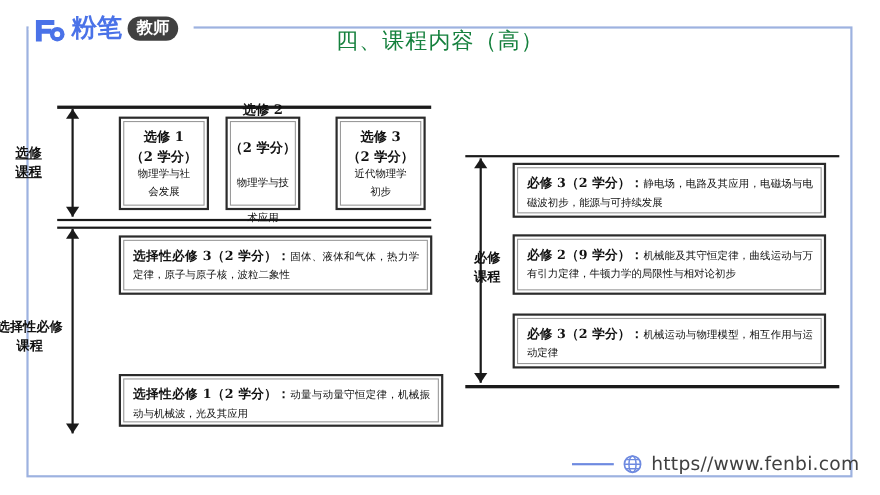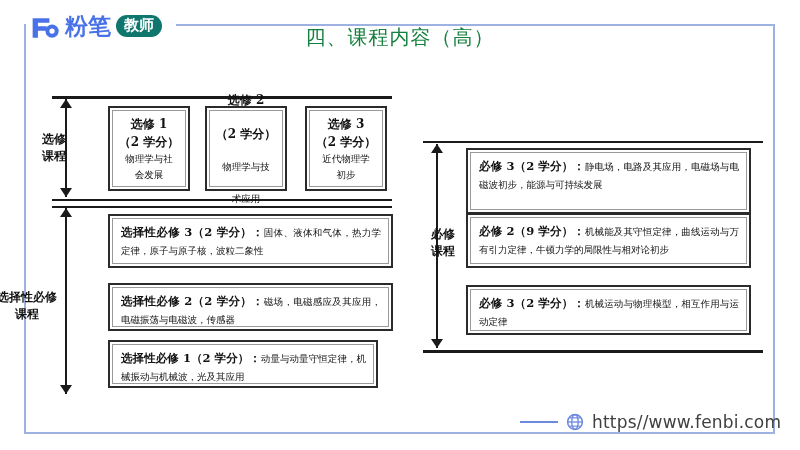--- a/index.html
+++ b/index.html
@@ -33,21 +33,21 @@
   .logo-mark{
     position:relative;width:30px;height:26px;
   }
   .logo-mark svg{display:block;}
   .logo-word{
     font-size:23px;font-weight:700;color:#4a72e8;
     letter-spacing:0px;line-height:1;
     font-family:"DejaVu Sans",sans-serif;
   }
   .logo-badge{
-    background:#0f766e;color:#ffffff;
+    background:#404040;color:#ffffff;
     font-size:15px;font-weight:700;
     border-radius:11px;
     padding:3px 8px 4px 8px;
     line-height:1;
     font-family:"DejaVu Sans",sans-serif;
   }
 
   
   .title{
     position:absolute;left:0;top:24px;width:800px;
@@ -159,83 +159,79 @@
     <div class="shaft"></div>
       <div class="head-up"></div>
       <div class="head-dn"></div>
   </div>
   <div class="arrow" style="left:60px;top:208px;height:186px;">
     <div class="shaft"></div>
       <div class="head-up"></div>
       <div class="head-dn"></div>
   </div>
 
-  <div class="grp-label" style="left:36px;top:131px;width:36px;">
+  <div class="grp-label" style="left:8px;top:131px;width:36px;text-decoration:underline;">
     <div>选修</div>
     <div>课程</div>
   </div>
   <div class="grp-label" style="left:-6px;top:289px;width:66px;">
     <div>选择性必修</div>
     <div>课程</div>
   </div>
 
   <div class="box box-top" style="left:108px;top:106px;width:82px;height:85px;">
     <div class="box-inner"></div>
     <div class="bt-head">选修 1</div>
     <div class="bt-head">（2 学分）</div>
     <div class="bt-sub">物理学与社</div>
     <div class="bt-sub">会发展</div>
   </div>
 
-  <div class="box box-top" style="left:205px;top:106px;width:82px;height:85px;gap:16px;">
+  <div class="box box-top" style="left:205px;top:106px;width:68px;height:85px;gap:16px;">
     <div class="box-inner"></div>
     <div class="bt-head">选修 2</div>
     <div class="bt-head">（2 学分）</div>
     <div class="bt-sub">物理学与技</div>
     <div class="bt-sub">术应用</div>
   </div>
 
   <div class="box box-top" style="left:305px;top:106px;width:82px;height:85px;">
     <div class="box-inner"></div>
     <div class="bt-head">选修 3</div>
     <div class="bt-head">（2 学分）</div>
     <div class="bt-sub">近代物理学</div>
     <div class="bt-sub">初步</div>
   </div>
 
   <div class="box box-wide" style="left:108px;top:214px;width:285px;height:54px;">
     <div class="box-inner"></div>
     <span style="font-weight:700;font-size:11.5px;">选择性必修 3（2 学分）：</span><span>固体、液体和气体，热力学定律，原子与原子核，波粒二象性</span>
   </div>
 
-  <div class="box box-wide" style="left:108px;top:283px;width:285px;height:48px;">
-    <div class="box-inner"></div>
-    <span style="font-weight:700;font-size:11.5px;">选择性必修 2（2 学分）：</span><span>磁场，电磁感应及其应用，电磁振荡与电磁波，传感器</span>
-  </div>
-
-  <div class="box box-wide" style="left:108px;top:340px;width:270px;height:48px;">
+
+  <div class="box box-wide" style="left:108px;top:340px;width:295px;height:48px;">
     <div class="box-inner"></div>
     <span style="font-weight:700;font-size:11.5px;">选择性必修 1（2 学分）：</span><span>动量与动量守恒定律，机械振动与机械波，光及其应用</span>
   </div>
 
   <div class="rule" style="left:423px;top:141px;width:340px;height:2px;"></div>
   <div class="rule" style="left:423px;top:350px;width:340px;height:3px;"></div>
 
   <div class="arrow" style="left:431px;top:144px;height:204px;">
     <div class="shaft"></div>
       <div class="head-up"></div>
       <div class="head-dn"></div>
   </div>
 
   <div class="grp-label" style="left:425px;top:226px;width:36px;">
     <div>必修</div>
     <div>课程</div>
   </div>
 
-  <div class="box box-wide" style="left:466px;top:148px;width:285px;height:66px;">
+  <div class="box box-wide" style="left:466px;top:148px;width:285px;height:50px;">
     <div class="box-inner"></div>
     <span style="font-weight:700;font-size:11.5px;">必修 3（2 学分）：</span><span>静电场，电路及其应用，电磁场与电磁波初步，能源与可持续发展</span>
   </div>
 
   <div class="box box-wide" style="left:466px;top:213px;width:285px;height:55px;">
     <div class="box-inner"></div>
     <span style="font-weight:700;font-size:11.5px;">必修 2（9 学分）：</span><span>机械能及其守恒定律，曲线运动与万有引力定律，牛顿力学的局限性与相对论初步</span>
   </div>
 
   <div class="box box-wide" style="left:466px;top:285px;width:285px;height:50px;">

